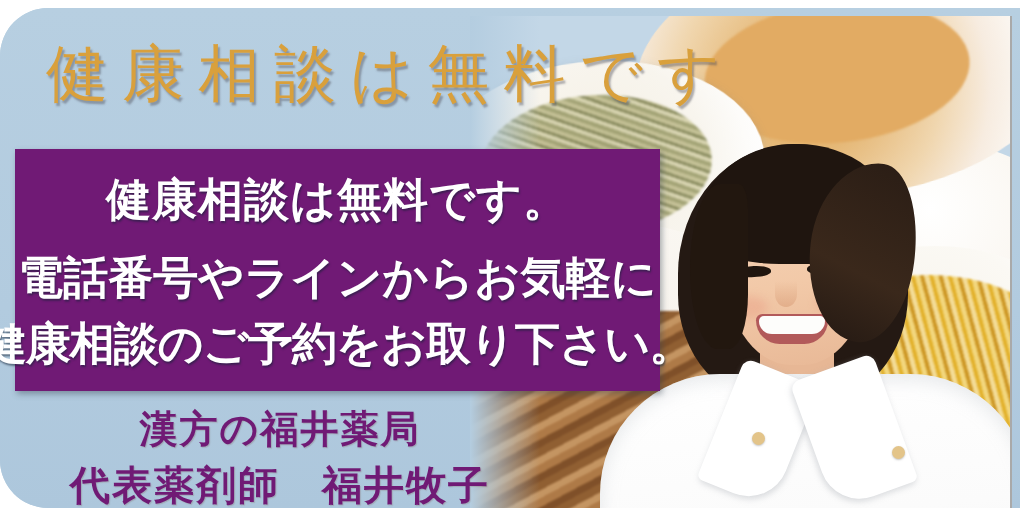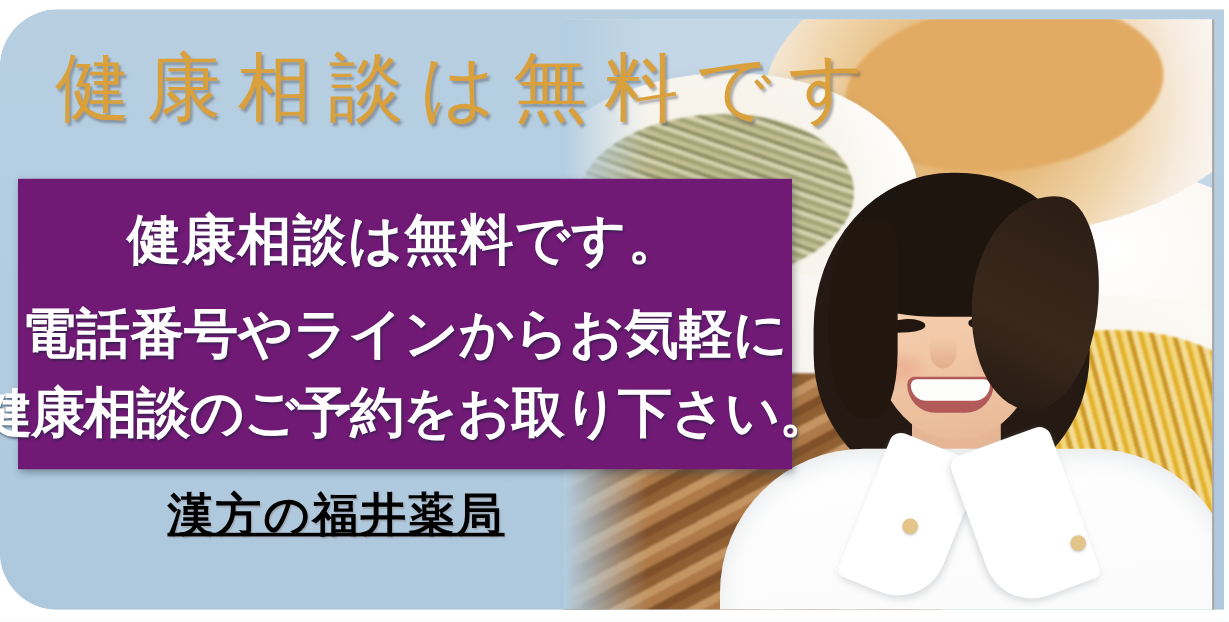--- a/index.html
+++ b/index.html
@@ -234,26 +234,25 @@
     white-space:nowrap;
     text-shadow:1px 2px 2px rgba(20,35,55,.55);
   }
   .msgline.l1{font-size:45px;letter-spacing:1px;margin:4px 0 6px;}
   .msgline.l2{font-size:45px;letter-spacing:0px;margin:12px 0 6px;}
   .msgline.l3{font-size:45px;letter-spacing:-1px;margin:0;}
 
   
   .sig{
     position:absolute;left:0;width:560px;text-align:center;
-    color:#000000;
+    color:#701a75;
     font-family:"Liberation Sans",sans-serif;
     font-weight:bold;
     white-space:nowrap;
     text-shadow:1px 1px 1px rgba(120,80,70,.25);
-    text-decoration:underline;
   }
   .sig.s1{top:396px;font-size:38px;letter-spacing:2px;}
   .sig.s2{top:450px;font-size:40px;letter-spacing:2px;}
 </style>
 </head>
 <body>
 
 <div id="banner">
 
   <div class="card">
@@ -300,15 +299,16 @@
 
     <div class="heading">健康相談は無料です</div>
 
     <div class="msgbox">
       <div class="msgline l1">健康相談は無料です。</div>
       <div class="msgline l2">電話番号やラインからお気軽に</div>
       <div class="msgline l3">健康相談のご予約をお取り下さい。</div>
     </div>
 
     <div class="sig s1">漢方の福井薬局</div>
+    <div class="sig s2">代表薬剤師　福井牧子</div>
 
   </div>
 </div>
 
 </body></html>

